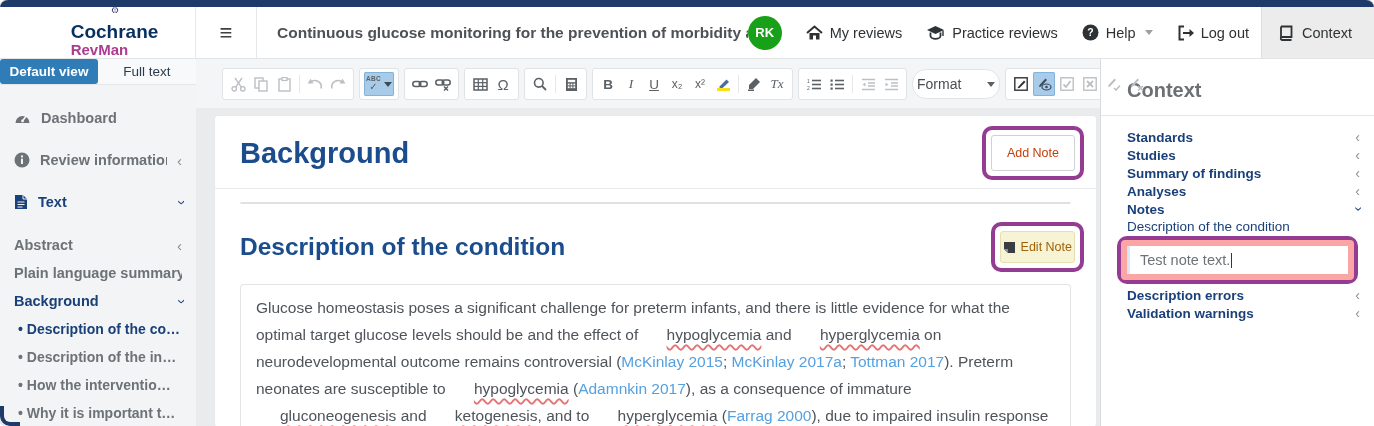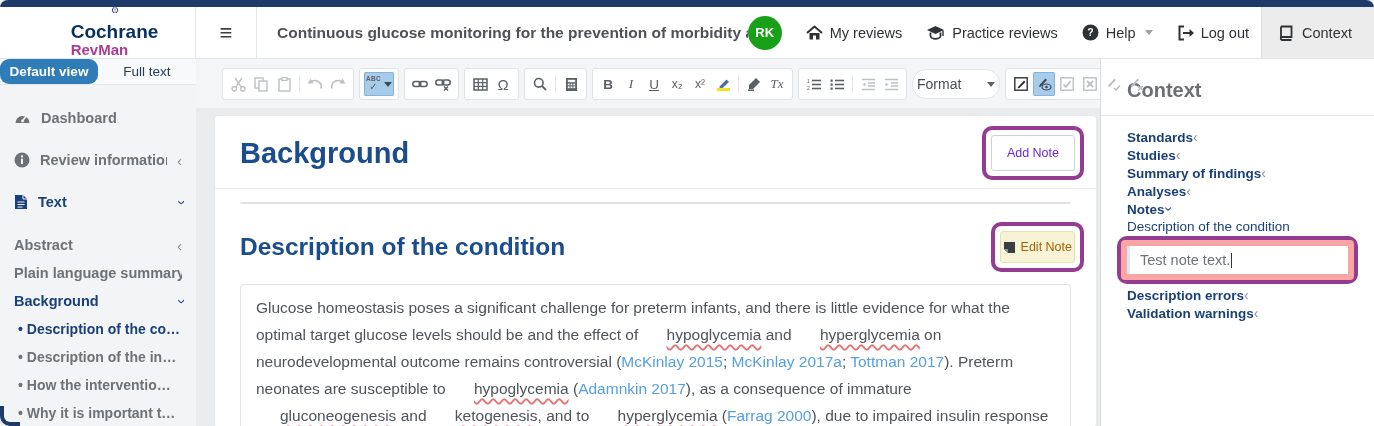--- a/index.html
+++ b/index.html
@@ -18,21 +18,21 @@
           display:flex;align-items:center;justify-content:center;align-self:center;margin-right:12px;cursor:pointer;}
   .nav-item{display:flex;align-items:center;gap:7px;padding:0 12px;font-size:14.5px;color:#2e3235;cursor:pointer;}
   .nav-item .ic{color:#2e3235;}
   .caret-down{width:0;height:0;border-left:4px solid transparent;border-right:4px solid transparent;border-top:5px solid #9aa0a5;margin-left:2px;}
   .context-tab{display:flex;align-items:center;gap:8px;background:#ececed;border-left:1px solid #dcdedf;padding:0 22px 0 16px;font-size:14.5px;color:#2e3235;cursor:pointer;}
   
   .body{display:flex;height:368px;}
   
   .sidebar{width:196px;background:#f2f4f6;box-sizing:border-box;display:flex;flex-direction:column;}
   .tabs-row{display:flex;height:37px;background:#f7f9fa;border-bottom:1px solid #e4e6e8;}
-  .tab-default{width:98px;background:#2f7cb7;color:#fff;font-size:13.5px;font-weight:bold;display:flex;align-items:center;justify-content:center;border-radius:9px;cursor:pointer;}
+  .tab-default{width:98px;background:#2f7cb7;color:#fff;font-size:13.5px;font-weight:bold;display:flex;align-items:center;justify-content:center;border-radius:3px;cursor:pointer;}
   .tab-fulltext{flex:1;display:flex;align-items:center;justify-content:center;font-size:13.5px;color:#2b3b4d;cursor:pointer;}
   .nav-list{padding-top:12px;}
   .nav-row{display:flex;align-items:center;gap:10px;padding:0 14px;box-sizing:border-box;color:#6d7276;font-weight:bold;font-size:14.5px;cursor:pointer;}
   .nav-row.big{height:42px;}
   .nav-row.small{height:28px;font-size:14.5px;}
   .nav-row.subsub{height:28px;padding-left:18px;font-size:14px;font-weight:normal;}
   .nav-row .lbl{flex:1;white-space:nowrap;overflow:hidden;}
   .nav-row.boldactive{color:#1a4079;font-weight:bold;}
   .chev{font-size:15px;color:#8a8f94;font-weight:normal;}
   .chev.down{display:inline-block;transform:rotate(-90deg);color:#1a4079;}
@@ -54,34 +54,34 @@
   .spell-stack .chk{font-size:10px;margin-top:-1px;}
   .hl-wrap{display:flex;flex-direction:column;align-items:center;}
   .hl-bar{width:13px;height:3px;background:#f3e11c;margin-top:-1px;}
   .tb-select{background:#fff;border:1px solid #e1e4e7;border-radius:14px;height:30px;box-sizing:border-box;padding:0 4px;display:flex;align-items:center;gap:24px;color:#4a4e52;font-size:14px;cursor:pointer;}
   .tb-select .caret-down{border-top-color:#5b6065;}
   
   .card{flex:1;background:#fff;margin:7px 3px 0 18px;border-radius:4px;border:1px solid #e7e9eb;border-bottom:none;overflow:hidden;display:flex;flex-direction:column;}
   .card-head{display:flex;justify-content:space-between;align-items:center;padding:10px 12px 8px 25px;border-bottom:1px solid #e8eaec;}
   .h1{font-size:29px;font-weight:bold;color:#1b4c8c;}
   .purple-ring{border:4px solid #943b92;border-radius:10px;padding:5px;display:inline-flex;}
-  .btn-addnote{background:#fff;border:1px solid #cfd2d4;border-radius:3px;color:#6d28d9;font-size:12.5px;padding:10px 15px;cursor:pointer;}
+  .btn-addnote{background:#fff;border:1px solid #cfd2d4;border-radius:3px;color:#c2410c;font-size:12.5px;padding:10px 15px;cursor:pointer;}
   .empty-input{margin:13px 25px 0;height:32px;border:1px solid #dfe2e4;border-radius:4px;background:#fff;cursor:text;}
   .section-head{display:flex;justify-content:space-between;align-items:center;padding:18px 12px 2px 25px;}
   .h2{font-size:24.5px;font-weight:bold;color:#1b4c8c;}
   .btn-editnote{background:#f6f4d4;border:1px solid #e4e0b4;border-radius:3px;color:#a16207;font-size:12.5px;padding:8px 2px;display:flex;align-items:center;gap:5px;cursor:pointer;}
   .editor-box{margin:10px 25px 0;border:1px solid #e2e5e7;border-bottom:none;border-radius:4px 4px 0 0;padding:9px 15px;
               font-size:15.5px;color:#4f545a;line-height:27px;flex:1;cursor:text;}
   .editor-box .link{color:#55a0df;cursor:pointer;text-decoration:none;}
   .editor-box .sic{text-decoration:underline wavy #e57373;text-decoration-thickness:1.5px;text-underline-offset:4px;padding-left:24px;}
   
   .ctx{width:274px;background:#fff;border-left:1px solid #d9dbdd;box-sizing:border-box;display:flex;flex-direction:column;}
   .ctx-title{padding:20px 0 13px 26px;font-size:20px;font-weight:bold;color:#6d7073;border-bottom:1px solid #e4e6e8;}
   .ctx-list{padding:12px 14px 0 26px;}
-  .ctx-item{display:flex;justify-content:flex-start;align-items:center;height:18px;color:#1a4079;font-weight:bold;font-size:13.5px;cursor:pointer;}
+  .ctx-item{display:flex;justify-content:space-between;align-items:center;height:18px;color:#1a4079;font-weight:bold;font-size:13.5px;cursor:pointer;}
   .ctx-item .chev{font-size:14px;}
   .ctx-sub{height:17px;display:flex;align-items:center;color:#1a4079;font-size:13.5px;cursor:pointer;}
   .ctx-ring{border:4px solid #943b92;border-radius:10px;margin:1px 2px 2px -10px;}
   .note-input{background:#fff;border:6px solid #fca5a5;border-radius:4px;height:28px;display:flex;align-items:center;
               padding-left:13px;color:#6d7276;font-size:14.5px;box-shadow:inset 3px 0 0 #d9e8f5;cursor:text;}
   .text-caret{display:inline-block;width:1px;height:15px;background:#33373a;margin-left:1px;}
   .corner-accent{position:absolute;left:0;bottom:0;width:16px;height:16px;border-left:4px solid #1e3a68;border-bottom:4px solid #1e3a68;border-bottom-left-radius:10px;}
 </style>
 </head>
 <body>

